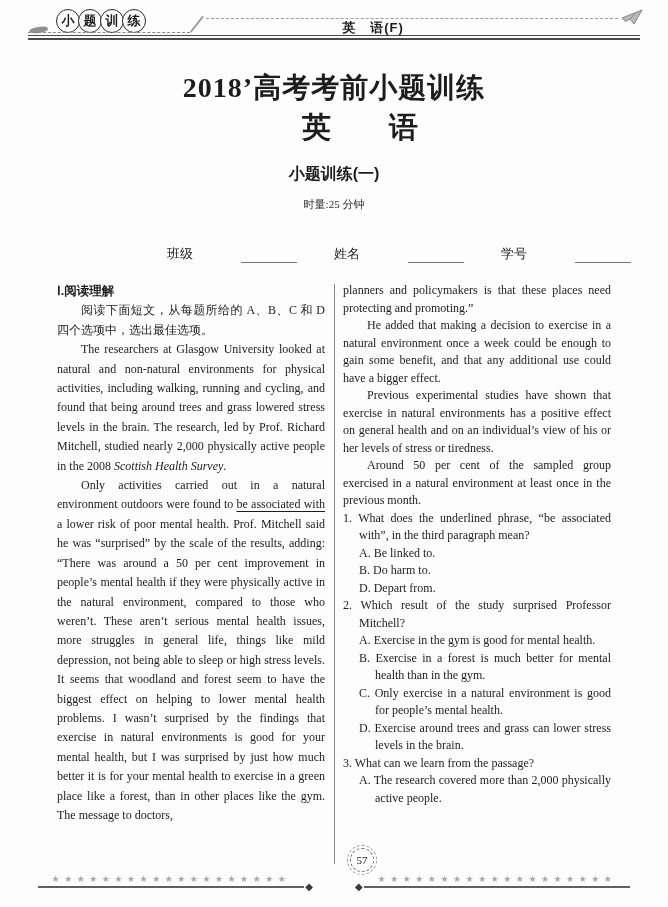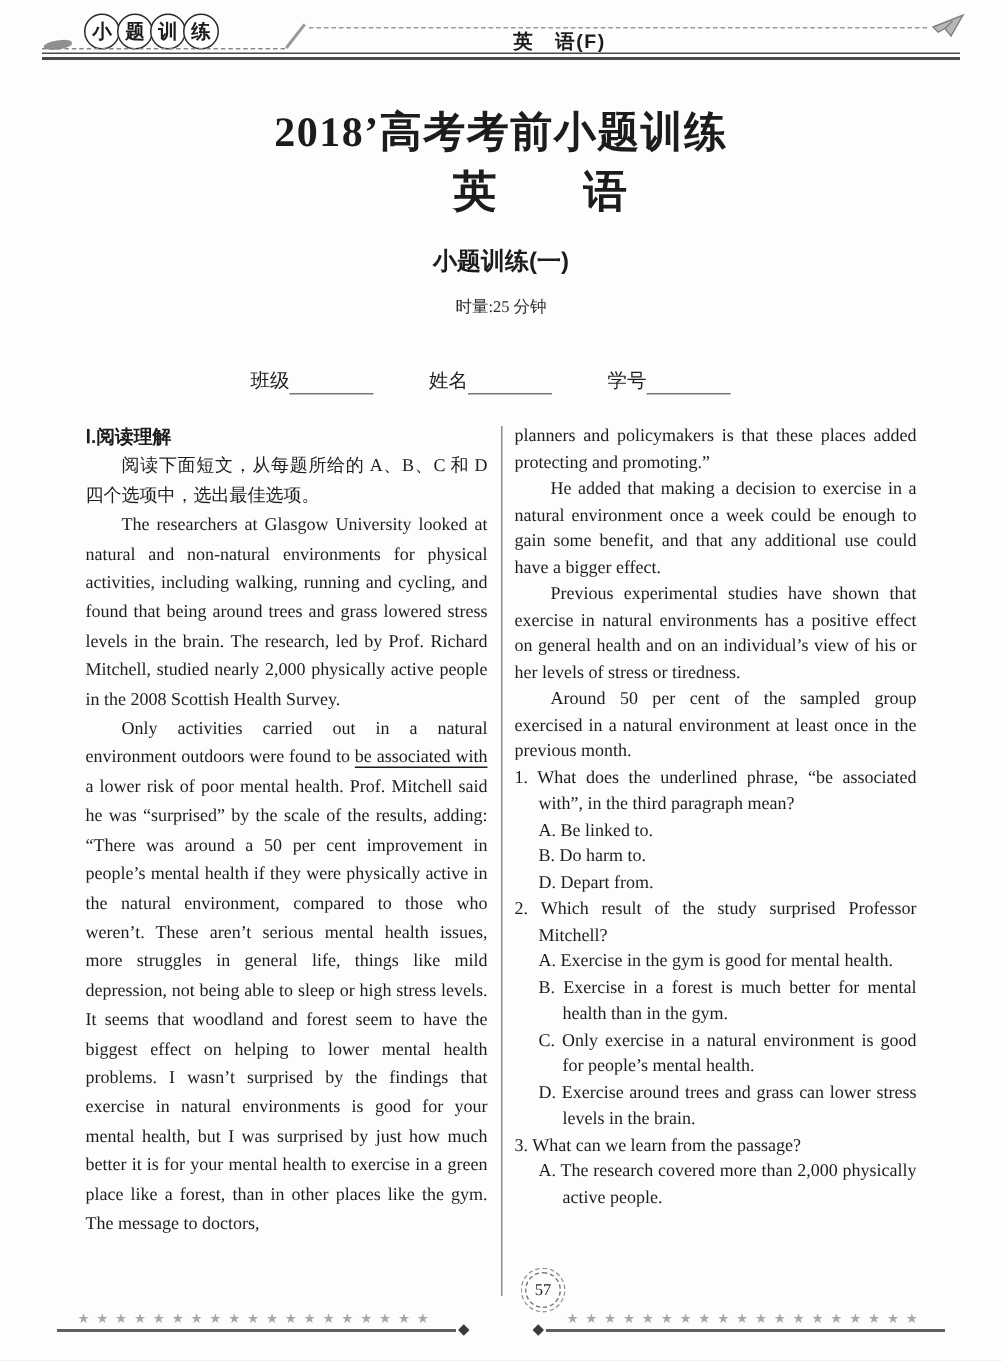--- a/index.html
+++ b/index.html
@@ -26,35 +26,35 @@
   
   .title-main{position:absolute;top:69px;width:100%;text-align:center;
     font-size:28px;font-weight:bold;letter-spacing:1px;}
   .title-subject{position:absolute;top:108px;width:100%;text-align:center;
     font-size:29px;font-weight:bold;padding-left:26px;}
   .title-section{position:absolute;top:164px;width:100%;text-align:center;
     font-family:"Liberation Sans", sans-serif;font-size:16px;font-weight:bold;}
   .duration{position:absolute;top:197px;width:100%;text-align:center;font-size:11px;color:#2a2a2a;}
   
   .fields-row{position:absolute;left:167px;top:245px;display:flex;gap:37px;font-size:13px;}
-  .field{display:flex;align-items:flex-end;}
+  .field{display:flex;align-items:flex-end;gap:48px;}
   .blank{display:inline-block;width:56px;border-bottom:1px solid #777;height:15px;}
   
   .columns{position:absolute;left:57px;top:282px;width:554px;display:flex;}
   .col{width:268px;font-size:12px;text-align:justify;}
   .col-left{line-height:19.4px;}
   .col-right{line-height:17.5px;}
   .col-divider{width:1px;background:#8a8a8a;height:580px;margin:2px 8px 0 9px;}
   .col h2{margin:0;font-family:"Liberation Sans", sans-serif;font-size:12.5px;font-weight:bold;
     line-height:inherit;text-align:left;}
   .para{margin:0;text-indent:2em;}
   .para-cn{margin:0;text-indent:2em;}
   .no-indent{text-indent:0;}
   .u{text-decoration:underline;text-underline-offset:3px;}
-  .i{}
+  .i{font-style:italic;}
   .q-stem{margin:0;padding-left:16px;text-indent:-16px;}
   .opt{margin:0 0 0 16px;padding-left:16px;text-indent:-16px;}
   
   .seg{position:absolute;top:874px;width:266px;}
   .stars{display:block;text-align:center;font-size:9px;color:#a8a8a8;
     letter-spacing:4.5px;line-height:10px;white-space:nowrap;overflow:hidden;}
   .seg-rule{margin-top:2px;border-top:2px solid #5f5f5f;position:relative;}
   .diamond{position:absolute;top:-6px;font-size:10px;color:#3a3a3a;line-height:10px;}
   .seg-left{left:38px;}
   .seg-left .diamond{right:-9px;}
@@ -112,21 +112,21 @@
     <section class="col col-left">
       <h2>Ⅰ.阅读理解</h2>
       <p class="para-cn">阅读下面短文，从每题所给的 A、B、C 和 D四个选项中，选出最佳选项。</p>
       <div id="left-paras">
           <p class="para"><span>The researchers at Glasgow University looked at natural and non-natural environments for physical activities, including walking, running and cycling, and found that being around trees and grass lowered stress levels in the brain. The research, led by Prof. Richard Mitchell, studied nearly 2,000 physically active people in the 2008 </span><span class="i">Scottish Health Survey</span><span>.</span></p>
           <p class="para"><span>Only activities carried out in a natural environment outdoors were found to </span><span class="u">be associated with</span><span> a lower risk of poor mental health. Prof. Mitchell said he was “surprised” by the scale of the results, adding: “There was around a 50 per cent improvement in people’s mental health if they were physically active in the natural environment, compared to those who weren’t. These aren’t serious mental health issues, more struggles in general life, things like mild depression, not being able to sleep or high stress levels. It seems that woodland and forest seem to have the biggest effect on helping to lower mental health problems. I wasn’t surprised by the findings that exercise in natural environments is good for your mental health, but I was surprised by just how much better it is for your mental health to exercise in a green place like a forest, than in other places like the gym. The message to doctors,</span></p>
         </div>
     </section>
     <div class="col-divider"></div>
     <section class="col col-right">
-      <p class="para no-indent">planners and policymakers is that these places added protecting and promoting.”</p>
+      <p class="para no-indent">planners and policymakers is that these places need protecting and promoting.”</p>
       <div id="right-paras">
           <p class="para">He added that making a decision to exercise in a natural environment once a week could be enough to gain some benefit, and that any additional use could have a bigger effect.</p>
           <p class="para">Previous experimental studies have shown that exercise in natural environments has a positive effect on general health and on an individual’s view of his or her levels of stress or tiredness.</p>
           <p class="para">Around 50 per cent of the sampled group exercised in a natural environment at least once in the previous month.</p>
         </div>
       <div id="questions">
           <div class="question">
             <p class="q-stem">1. What does the underlined phrase, “be associated with”, in the third paragraph mean?</p>
             <p class="opt">A. Be linked to.</p>
             <p class="opt">B. Do harm to.</p>

